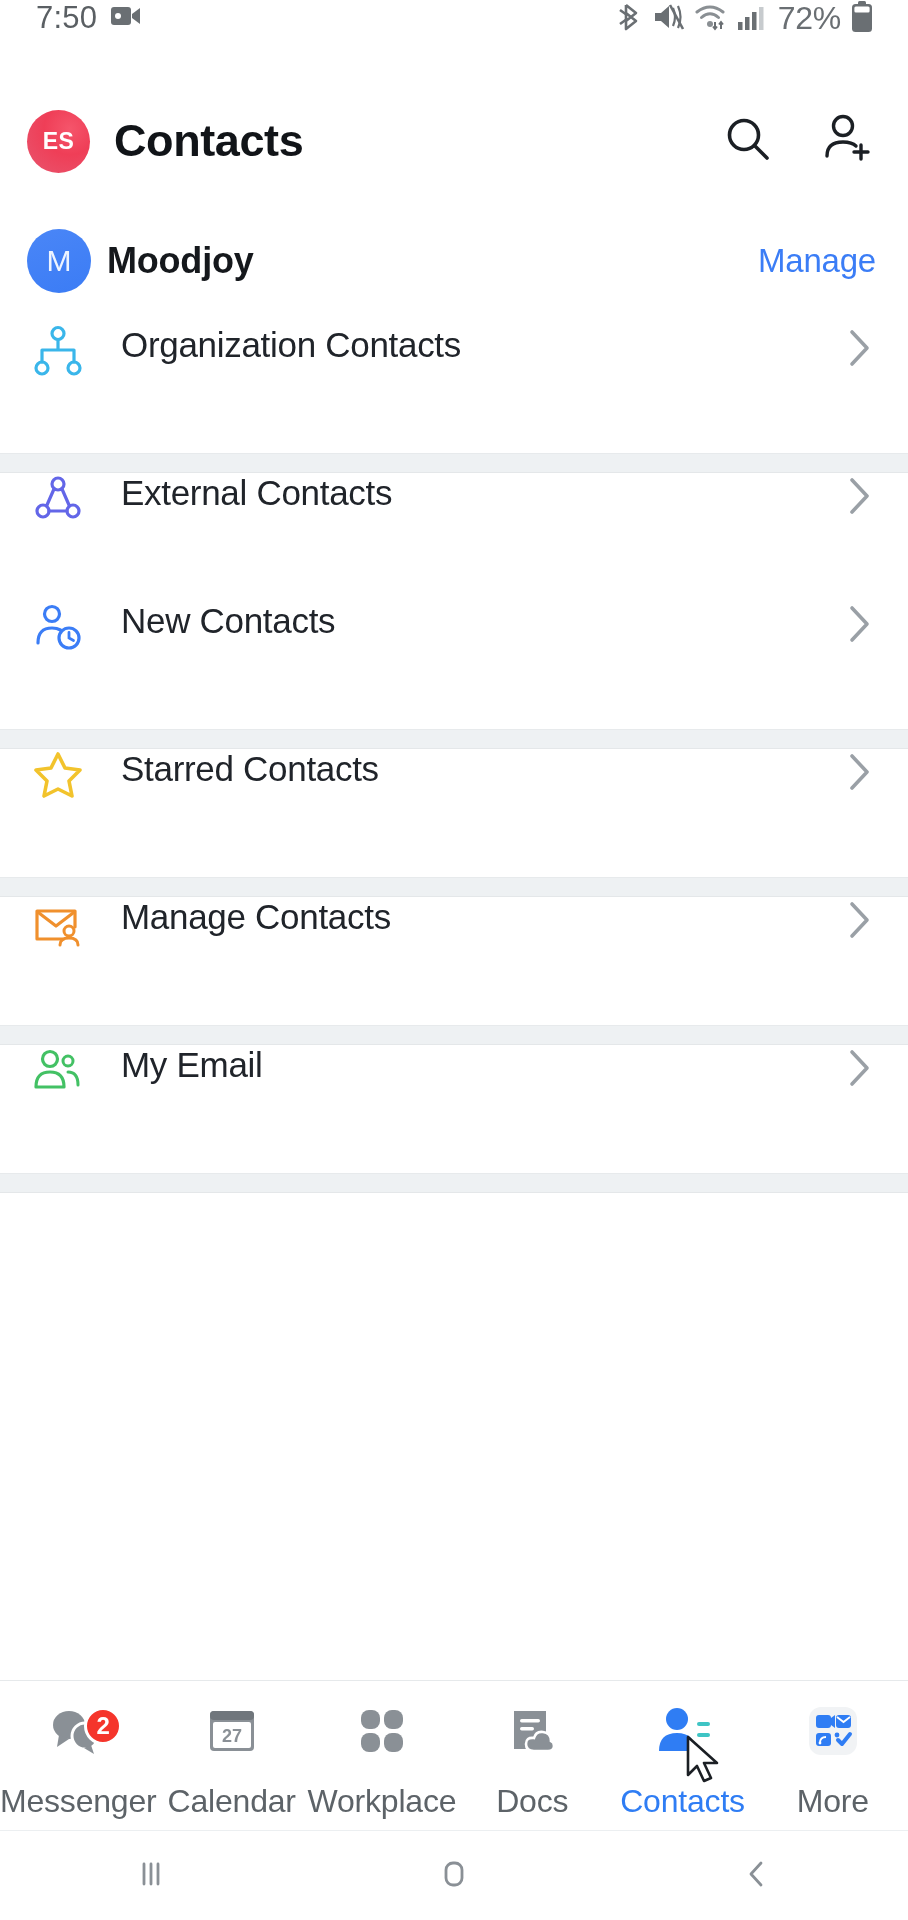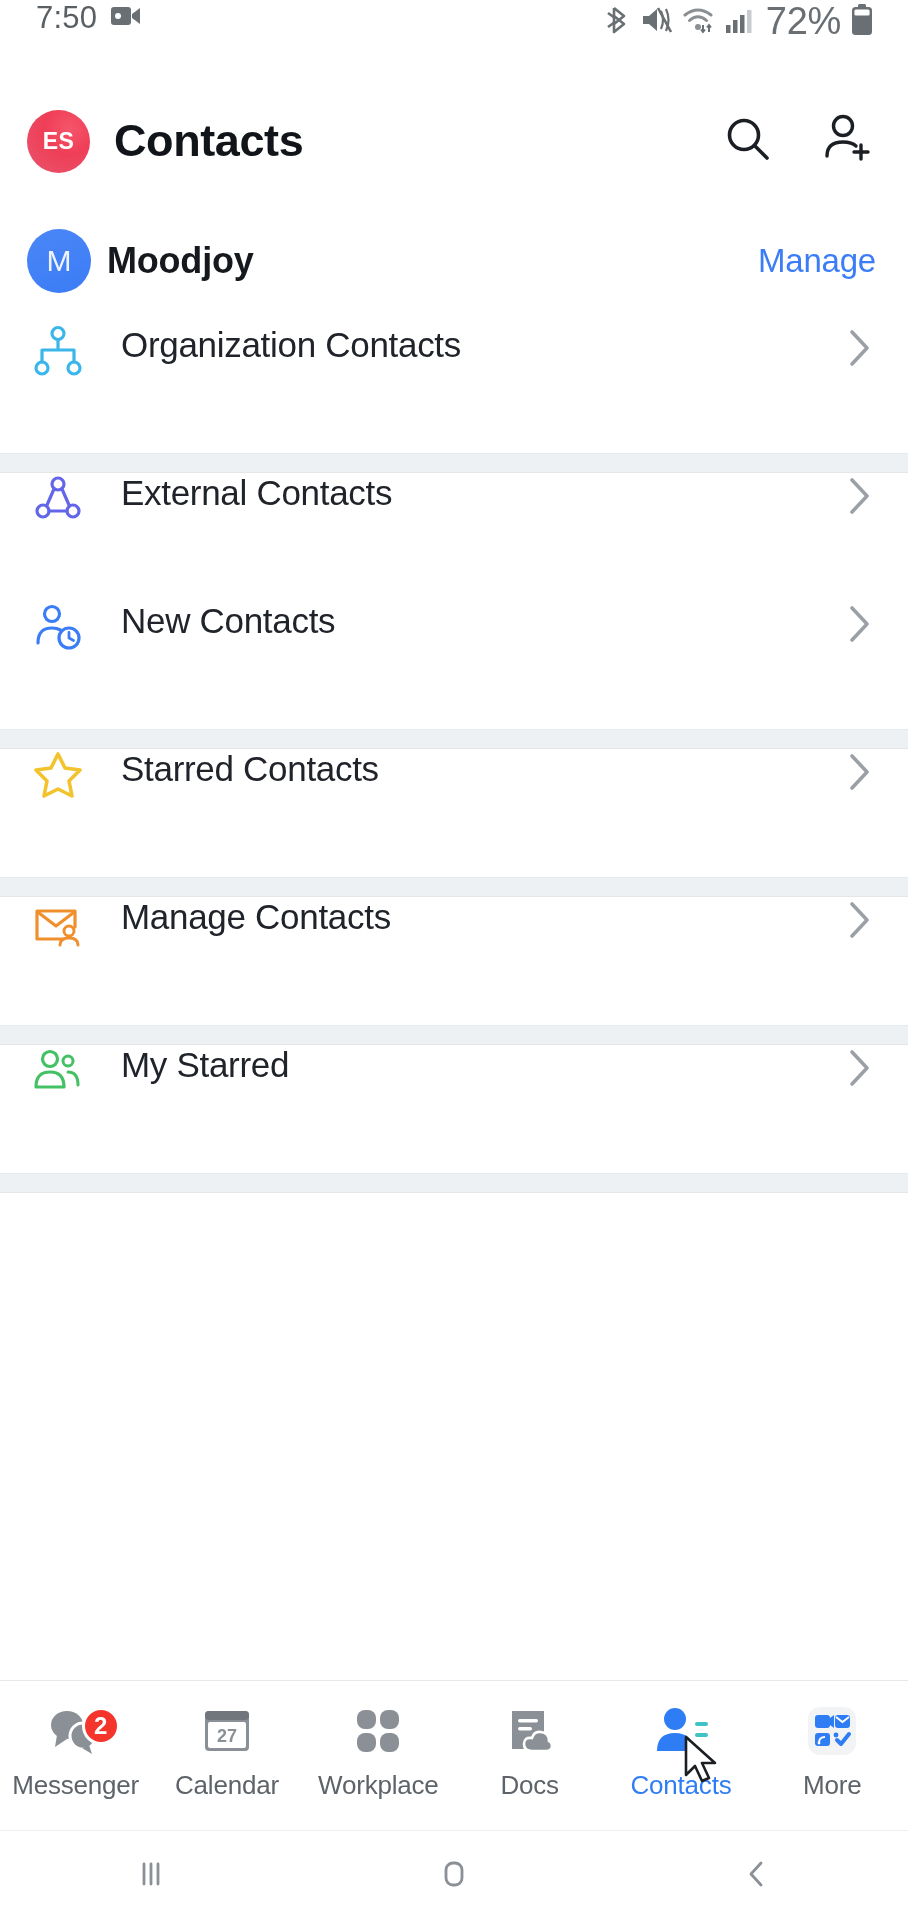--- a/index.html
+++ b/index.html
@@ -14,21 +14,21 @@
   
   .statusbar {
     height: 85px; flex: 0 0 85px;
     display: flex; align-items: flex-start;
     padding: 0 34px 0 36px;
     background: #fff;
   }
   .sb-left { display: flex; align-items: center; gap: 14px; }
   .sb-time { font-size: 31px; color: #5a5f63; letter-spacing: .2px; }
   .sb-right { margin-left: auto; display: flex; align-items: center; gap: 9px; }
-  .sb-pct { font-size: 38px; color: #6a6f73; margin-left: 4px; letter-spacing: -.3px; }
+  .sb-pct { font-size: 32px; color: #6a6f73; margin-left: 4px; letter-spacing: -.3px; }
   .sb-ico { display: block; }
 
   
   .header {
     height: 112px; flex: 0 0 112px;
     display: flex; align-items: center;
     padding: 0 32px 0 27px;
     background: #fff;
   }
   .avatar-es {
@@ -89,21 +89,21 @@
     display: flex; align-items: flex-start;
     border-top: 1px solid #e6e9eb; background: #fff;
     position: relative;
   }
   .tab {
     flex: 1 1 0; height: 150px;
     display: flex; flex-direction: column; align-items: center;
     padding-top: 18px; position: relative;
   }
   .tab-ico { height: 64px; display: flex; align-items: center; justify-content: center; position: relative; }
-  .tab-label { margin-top: 7px; font-size: 26px; color: #5d6368; letter-spacing: -.2px; }
+  .tab-label { margin-top: 20px; font-size: 32px; color: #5d6368; letter-spacing: -.2px; }
   .tab.active .tab-label { color: #2f7df4; }
   .badge {
     position: absolute; top: 8px; left: 50%; margin-left: 6px;
     min-width: 38px; height: 38px; padding: 0 7px;
     border-radius: 19px; background: #f5352b; color: #fff;
     font-size: 24px; font-weight: 700;
     display: flex; align-items: center; justify-content: center;
     border: 3px solid #fff;
   }
   .cursor { position: absolute; left: 52%; top: 36px; pointer-events: none; }
@@ -298,21 +298,21 @@
 
     <div class="row">
       <div class="row-ico">
         <svg width="54" height="52" viewBox="0 0 54 52">
             <circle cx="19" cy="14" r="7.5" stroke="#43c164" stroke-width="3.2" fill="none"></circle>
             <path d="M5 42 Q5 27 19 27 Q33 27 33 42 Z" stroke="#43c164" stroke-width="3.2" fill="none" stroke-linejoin="round"></path>
             <circle cx="37" cy="16" r="5" stroke="#43c164" stroke-width="3" fill="none"></circle>
             <path d="M37 27 Q47 27 47 40" stroke="#43c164" stroke-width="3" fill="none" stroke-linecap="round"></path>
           </svg>
       </div>
-      <div class="row-label">My Starred</div>
+      <div class="row-label">My Email</div>
       <div class="row-chev">
         <svg width="34" height="46" viewBox="0 0 34 46">
             <path d="M10 7 L25 23 L10 39" stroke="#9aa0a6" stroke-width="3.6" fill="none" stroke-linecap="round" stroke-linejoin="round"></path>
           </svg>
       </div>
     </div>
 
     <div class="sep"></div>
 
   </div>

